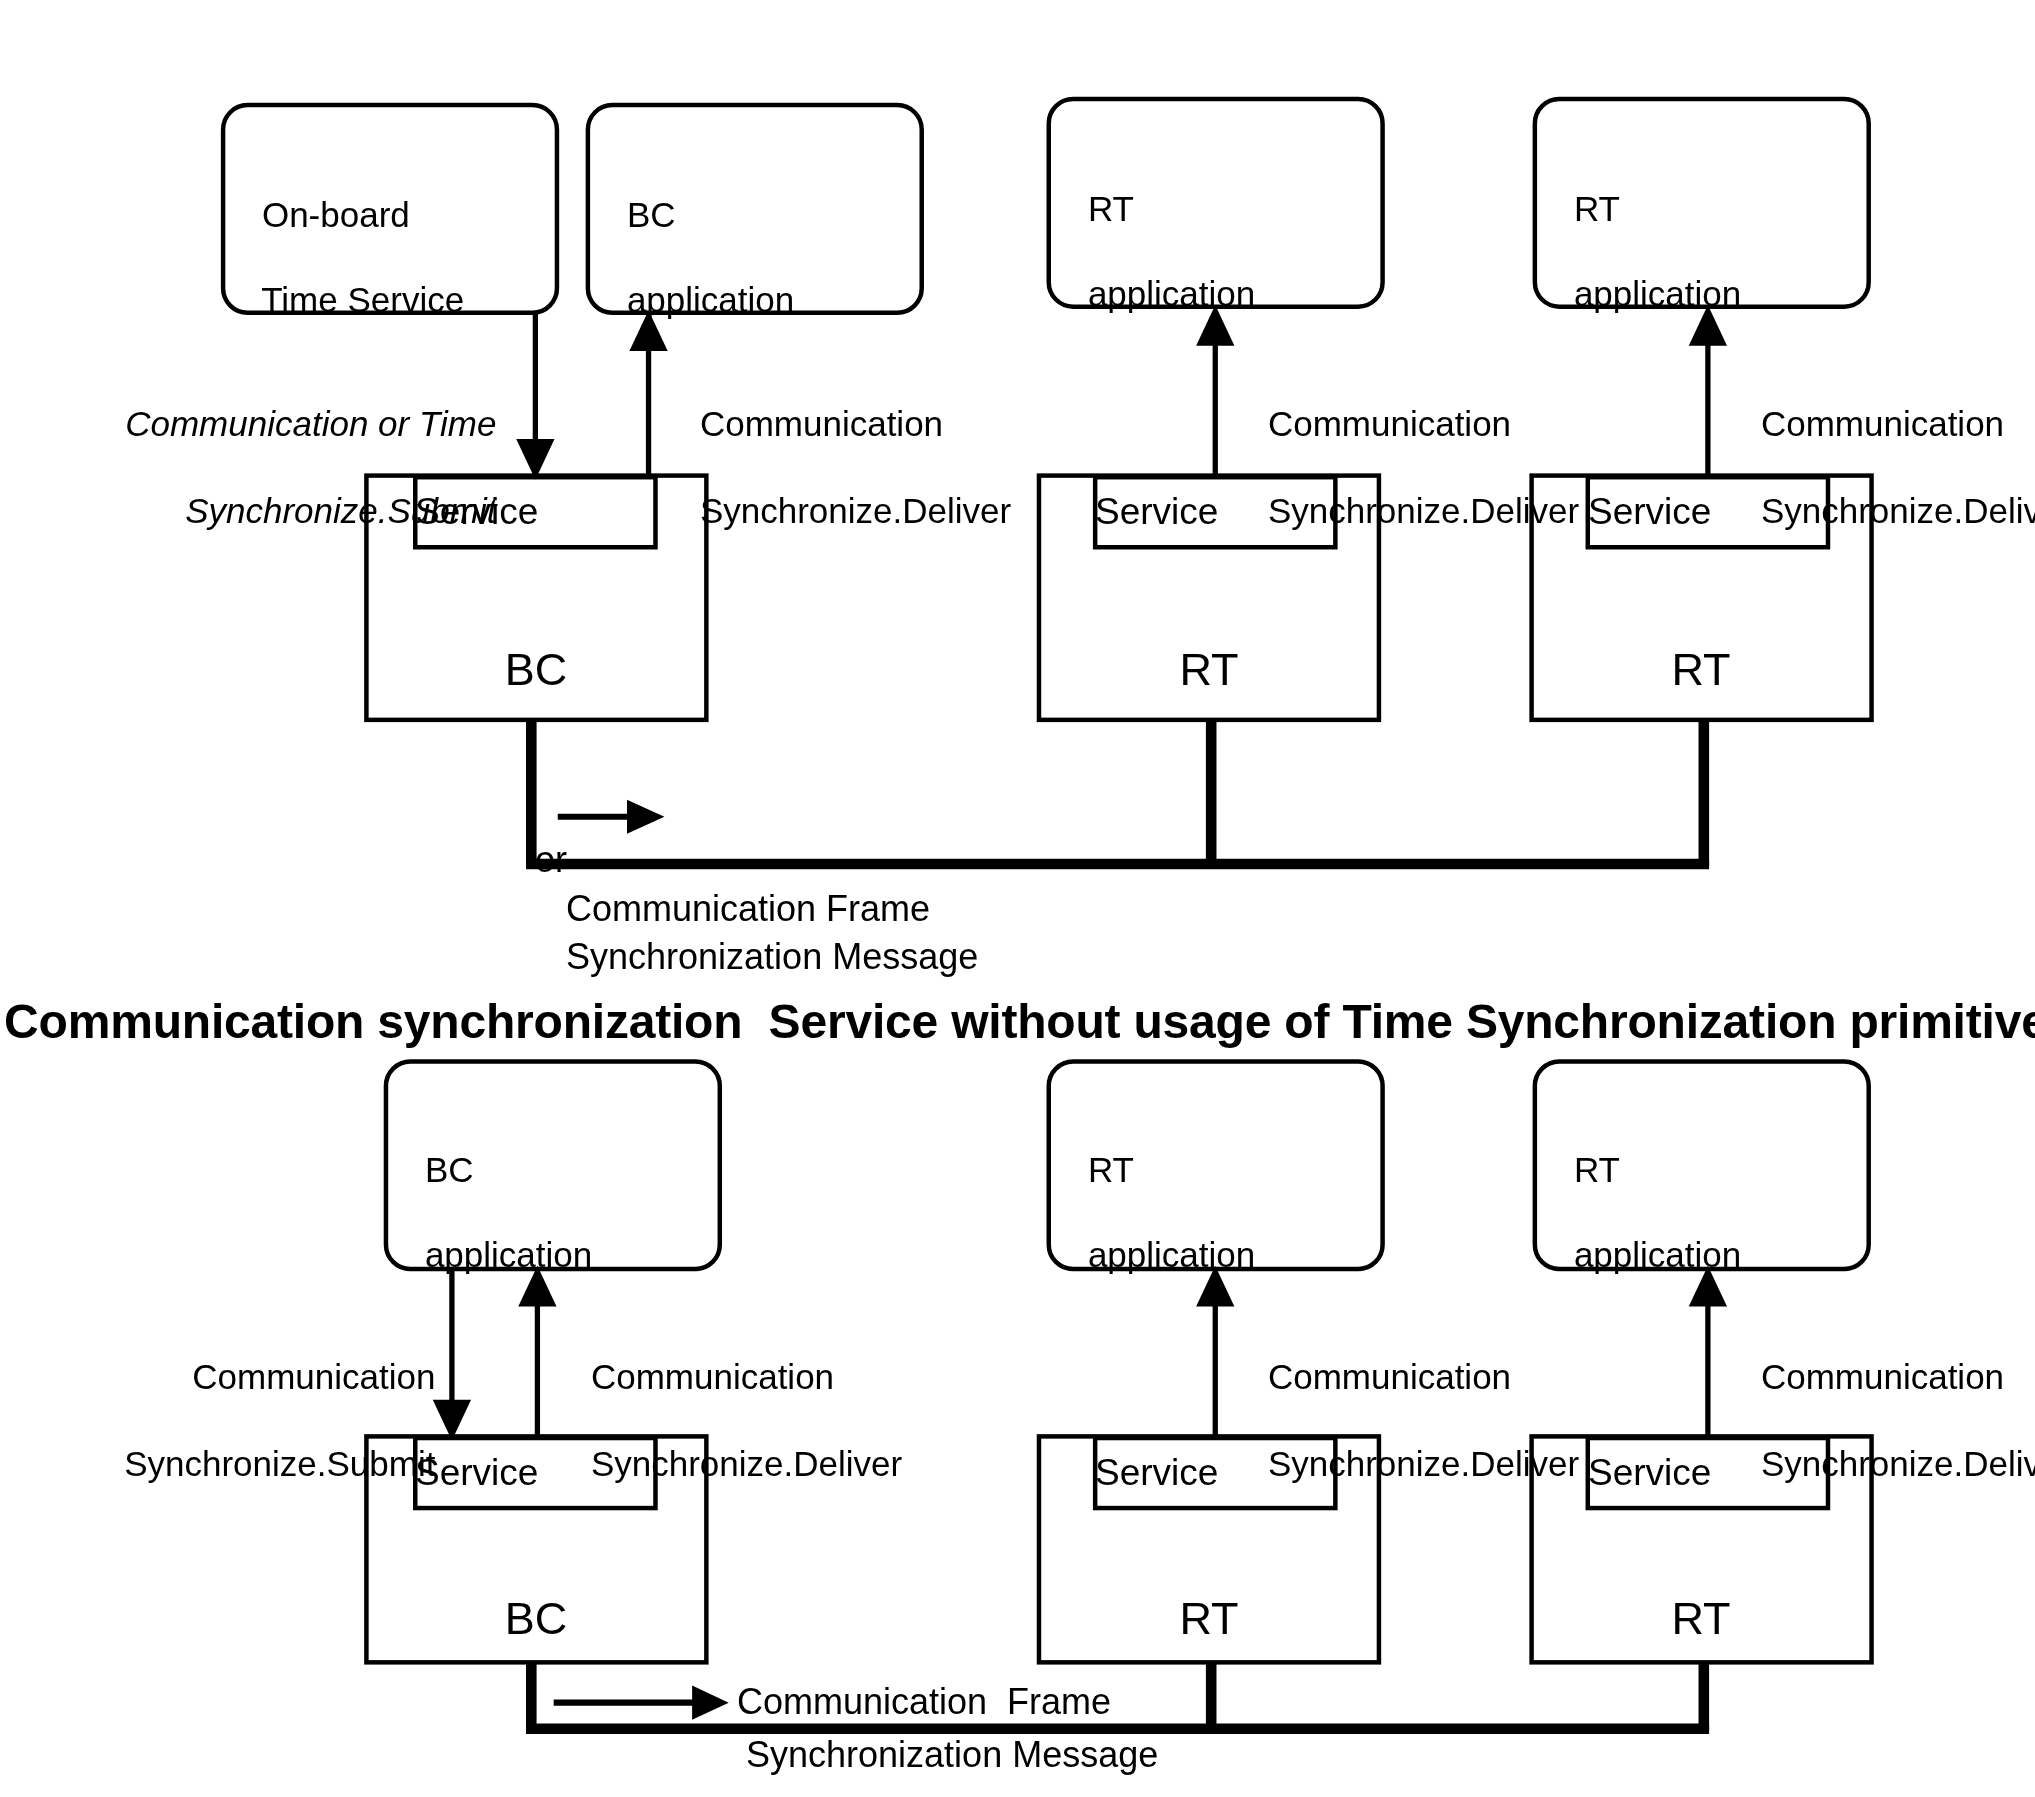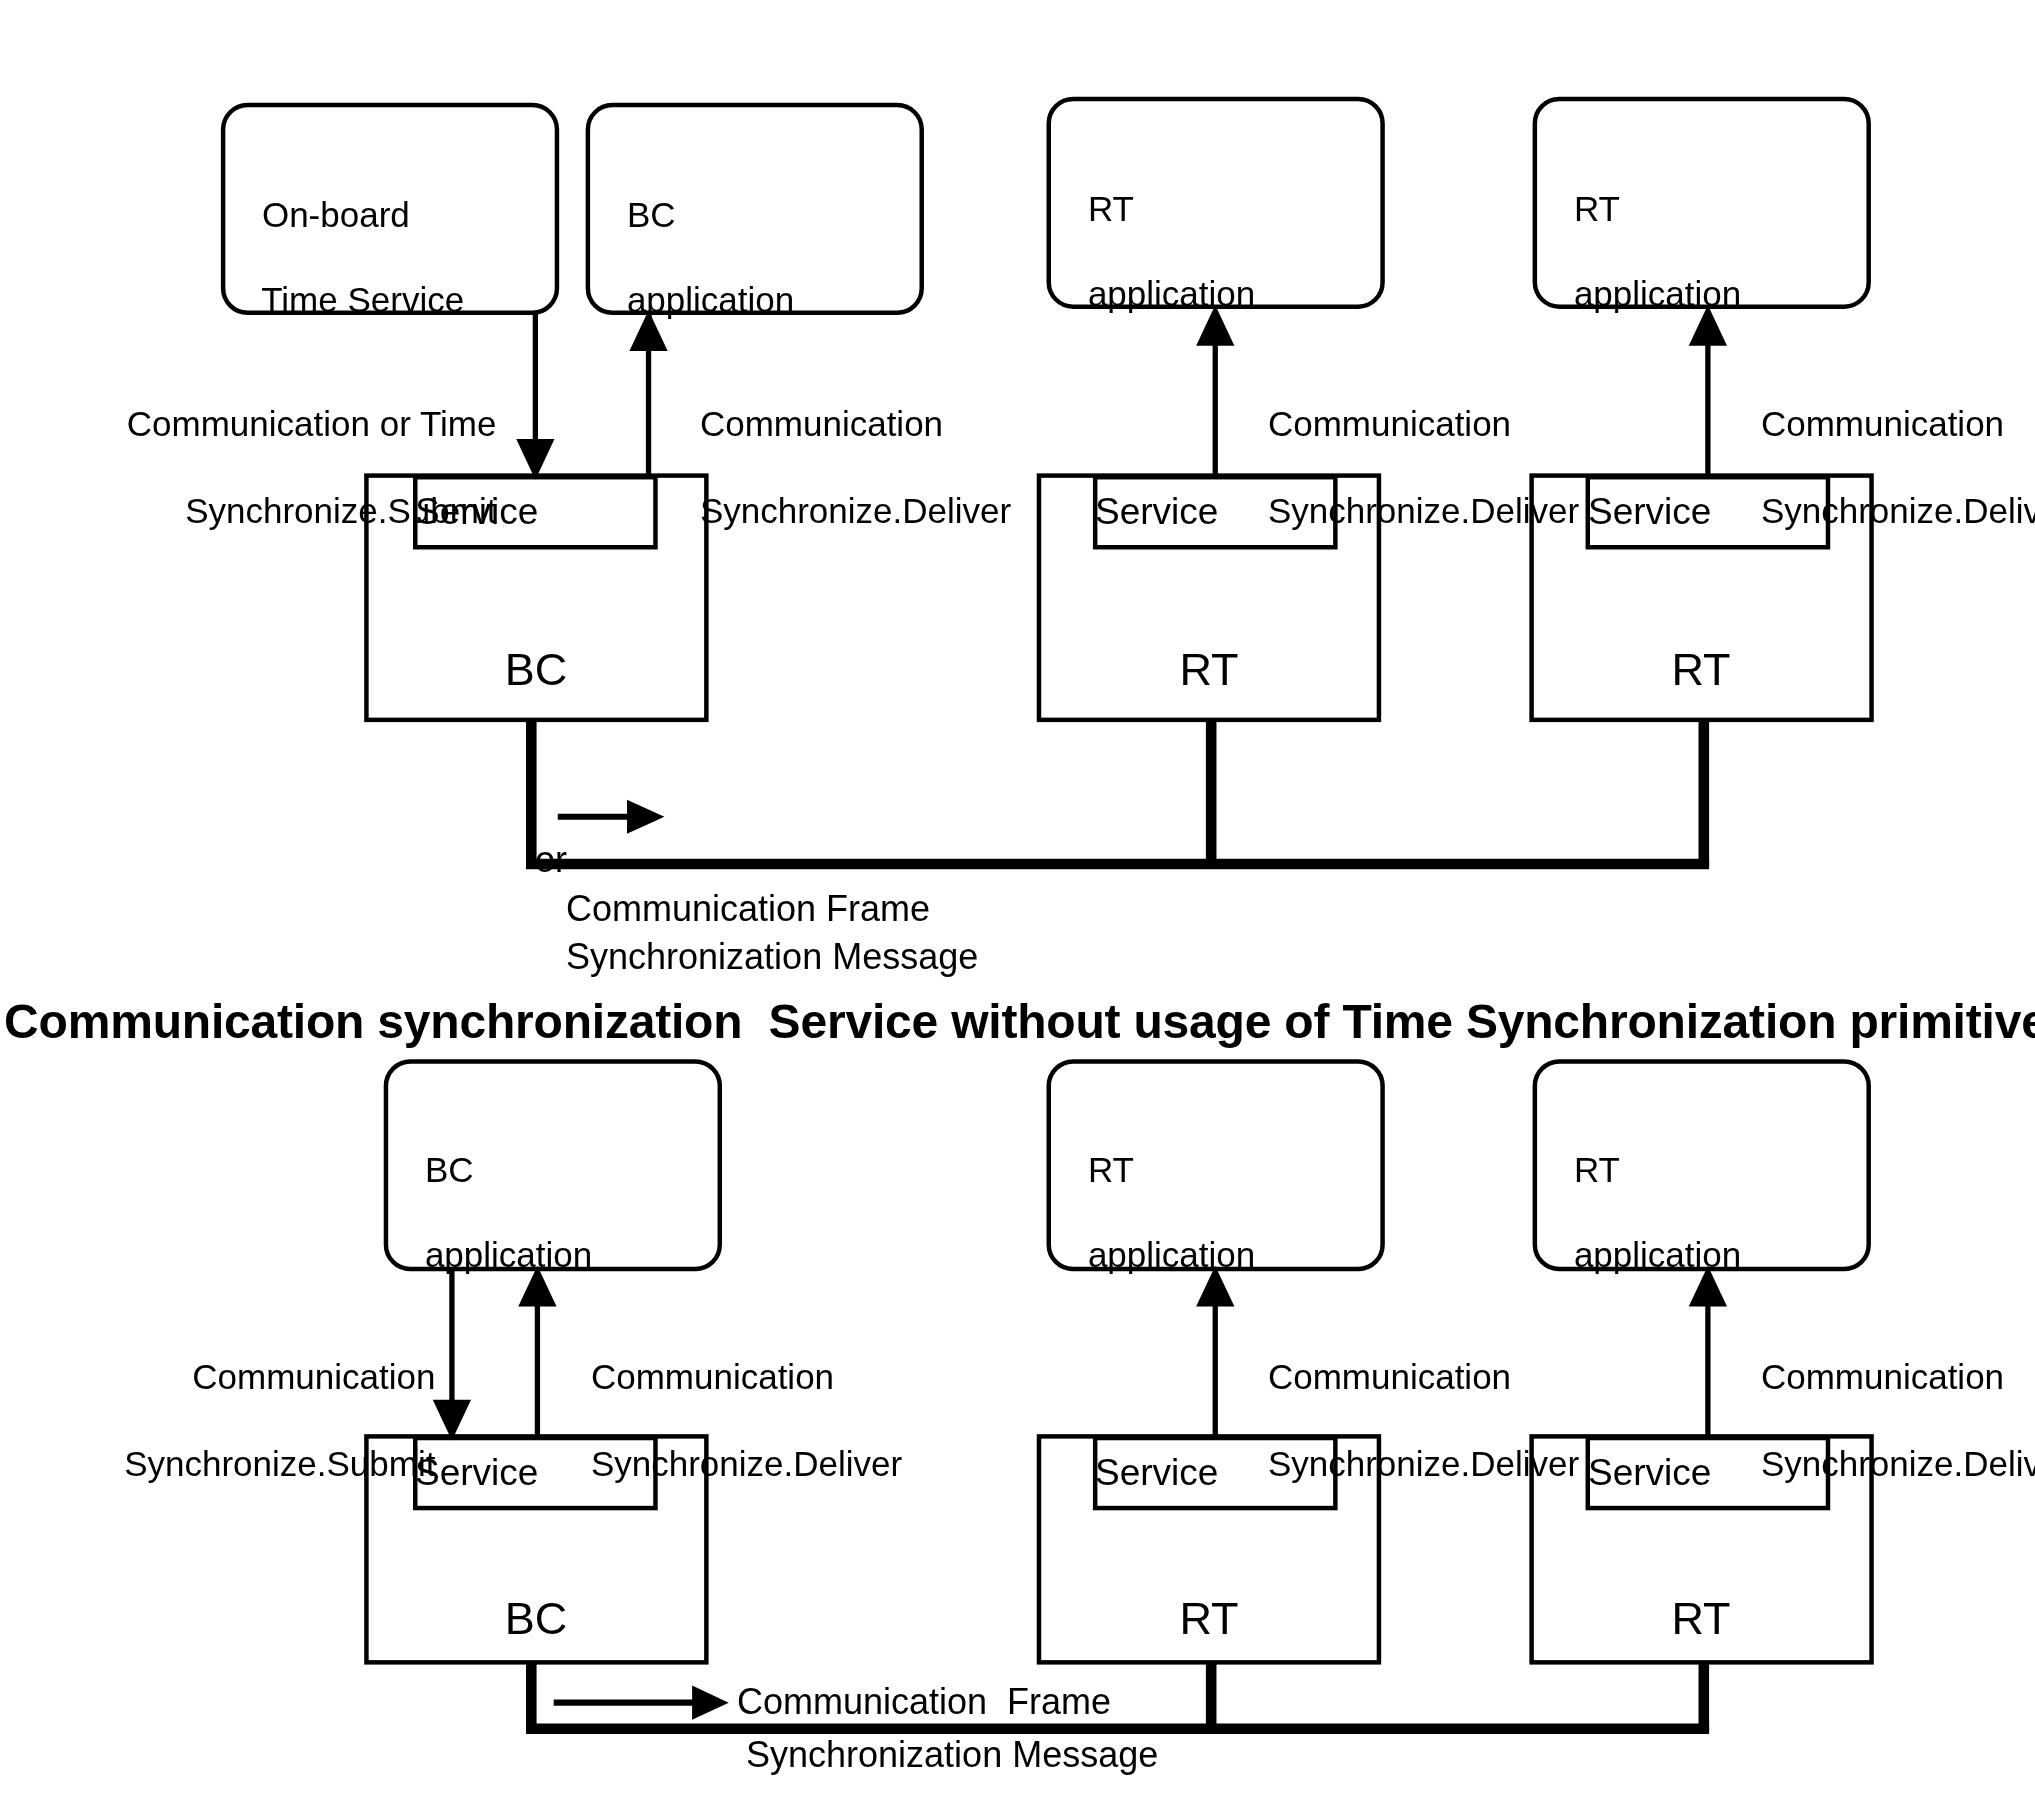--- a/index.html
+++ b/index.html
@@ -164,21 +164,21 @@
   <div class="node-label" style="left:1049px; top:145px; width:334px;">
     <span>RT</span><br>
     <span>application</span>
   </div>
 
   <div class="node-label" style="left:1535px; top:145px; width:334px;">
     <span>RT</span><br>
     <span>application</span>
   </div>
 
-  <div class="edge-label right" style="left:24.4px; top:359px; width:472px;">
+  <div class="edge-label right" style="left:24.4px; top:359px; width:472px;font-style:italic;">
     <span>Communication or Time</span><br>
     <span>Synchronize.Submit</span>
   </div>
 
   <div class="edge-label left" style="left:661px; top:359px; width:407px;">
     <span>Communication</span><br>
     <span>Synchronize.Deliver</span>
   </div>
 
   <div class="edge-label left" style="left:1229px; top:359px; width:407px;">

